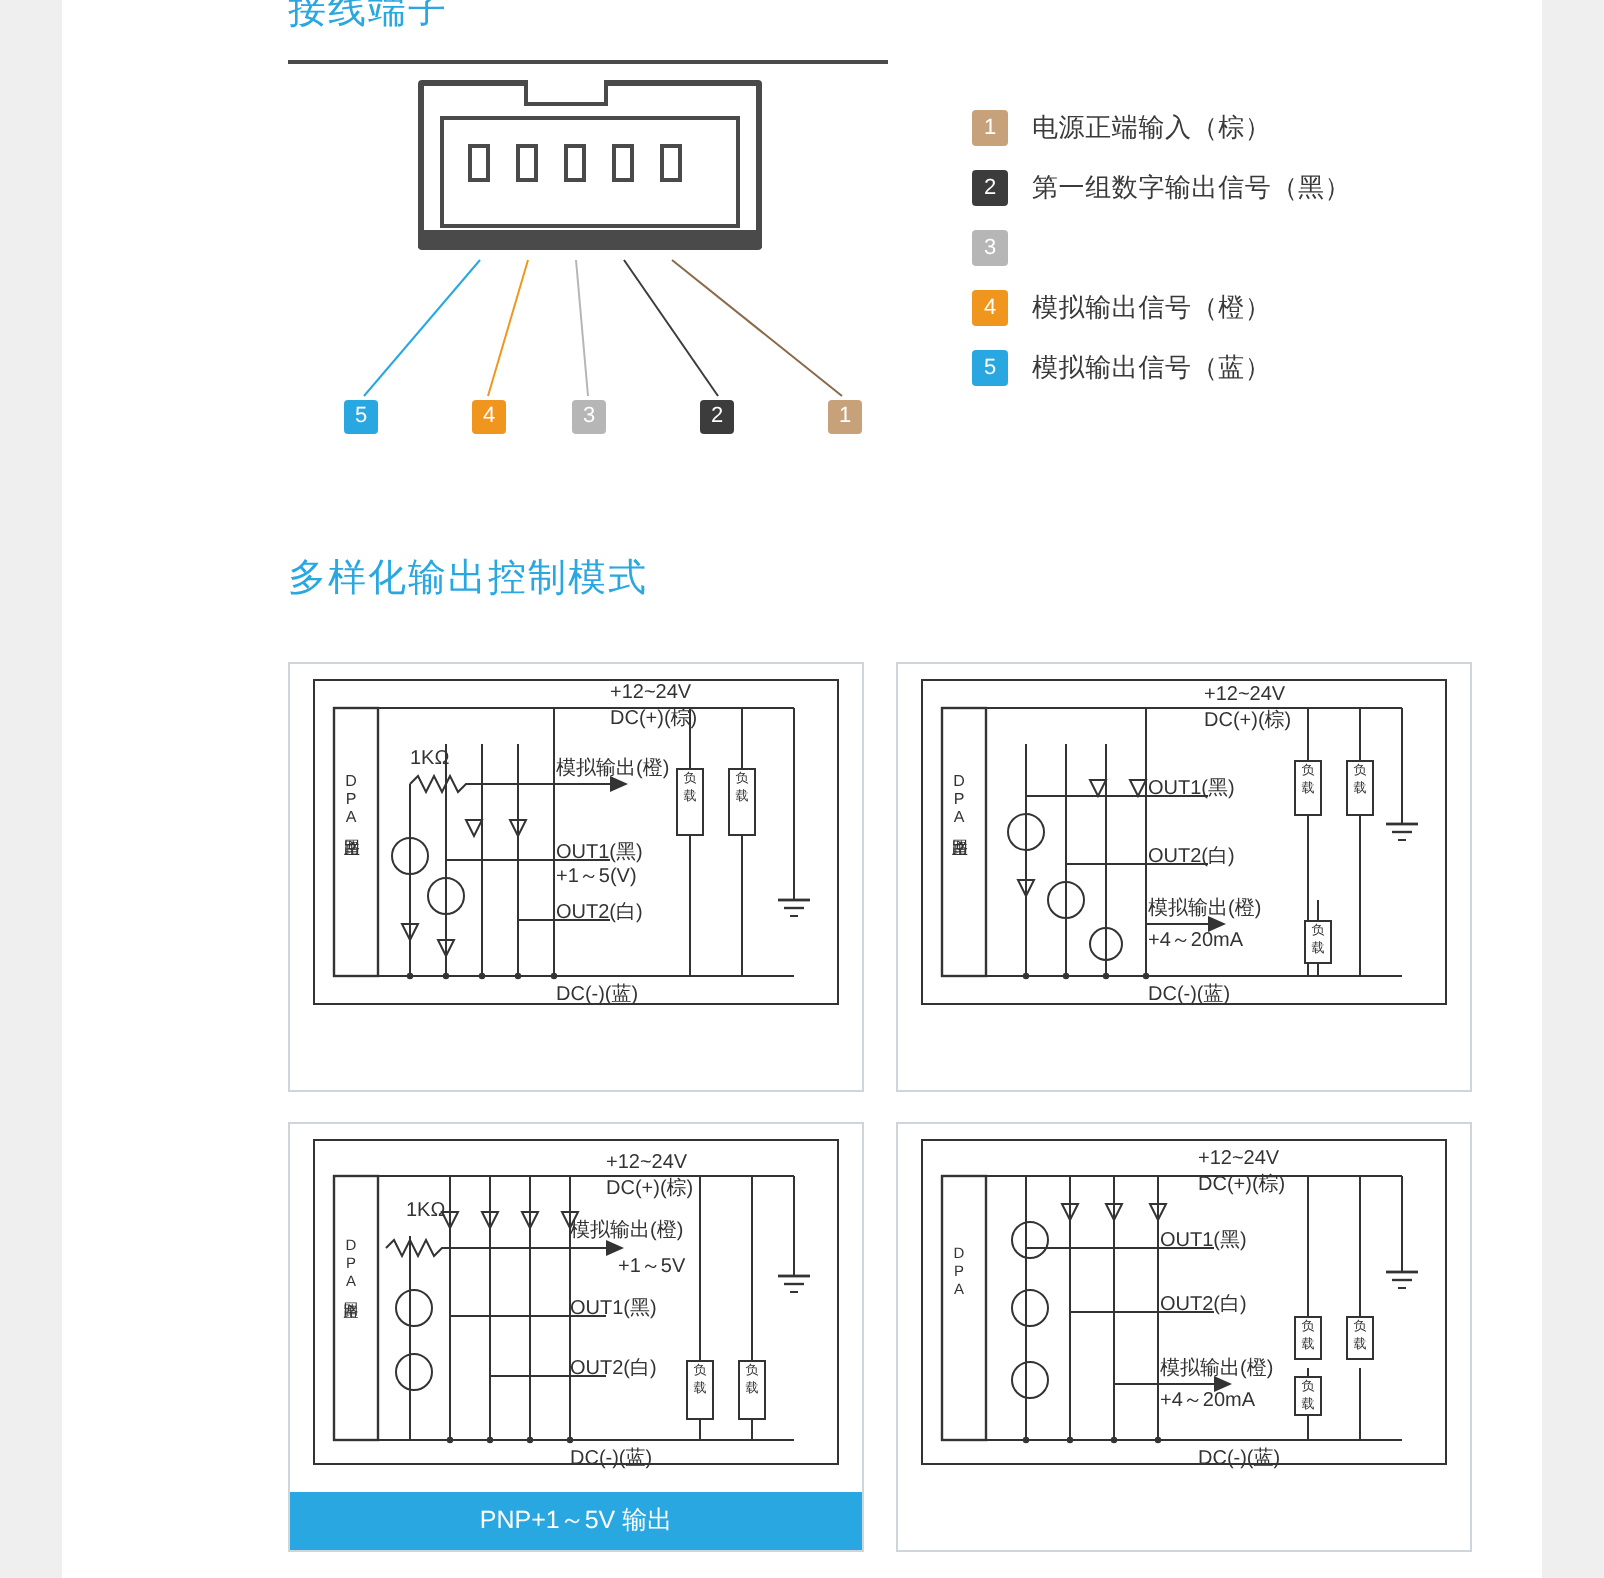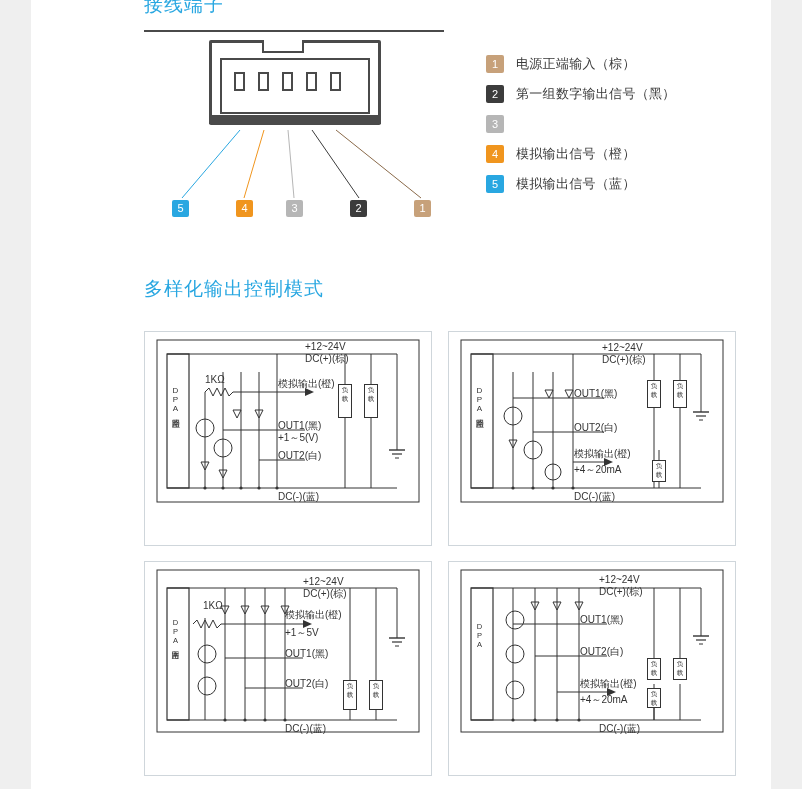--- a/index.html
+++ b/index.html
@@ -425,25 +425,26 @@
         </svg>
 
         <div class="dpa-text" style="left:26px; top:56px; font-size:7.5px;">DPA主回路</div>
         <div class="load-box" style="left:198px; top:118px; width:14px; height:30px;">负载</div>
         <div class="load-box" style="left:224px; top:118px; width:14px; height:30px;">负载</div>
 
         <div class="dlabel" style="left:158px; top:14px;">+12~24V</div>
         <div class="dlabel" style="left:158px; top:25px;">DC(+)(棕)</div>
         <div class="dlabel" style="left:58px; top:38px;">1KΩ</div>
         <div class="dlabel" style="left:140px; top:46px;">模拟输出(橙)</div>
-        <div class="dlabel" style="left:140px; top:64px;">+1～5V</div>
+        <div class="dlabel" style="left:140px; top:64px;padding-left:24px;">+1～5V</div>
         <div class="dlabel" style="left:140px; top:85px;">OUT1(黑)</div>
         <div class="dlabel" style="left:140px; top:115px;">OUT2(白)</div>
         <div class="dlabel" style="left:140px; top:160px;">DC(-)(蓝)</div>
       </div>
+      <div class="card-caption">PNP+1～5V 输出</div>
     </div>
 
     <div class="card" id="card4">
       <div class="card-diagram">
         <svg width="288" height="185">
           <rect x="12" y="8" width="262" height="162" fill="none" stroke="#333" stroke-width="1"></rect>
           <line x1="22" y1="26" x2="252" y2="26" stroke="#333" stroke-width="1"></line>
           <rect x="22" y="26" width="22" height="132" fill="none" stroke="#333" stroke-width="1.2"></rect>
           <line x1="22" y1="158" x2="252" y2="158" stroke="#333" stroke-width="1"></line>
           <line x1="64" y1="26" x2="64" y2="158" stroke="#333" stroke-width="1"></line>

